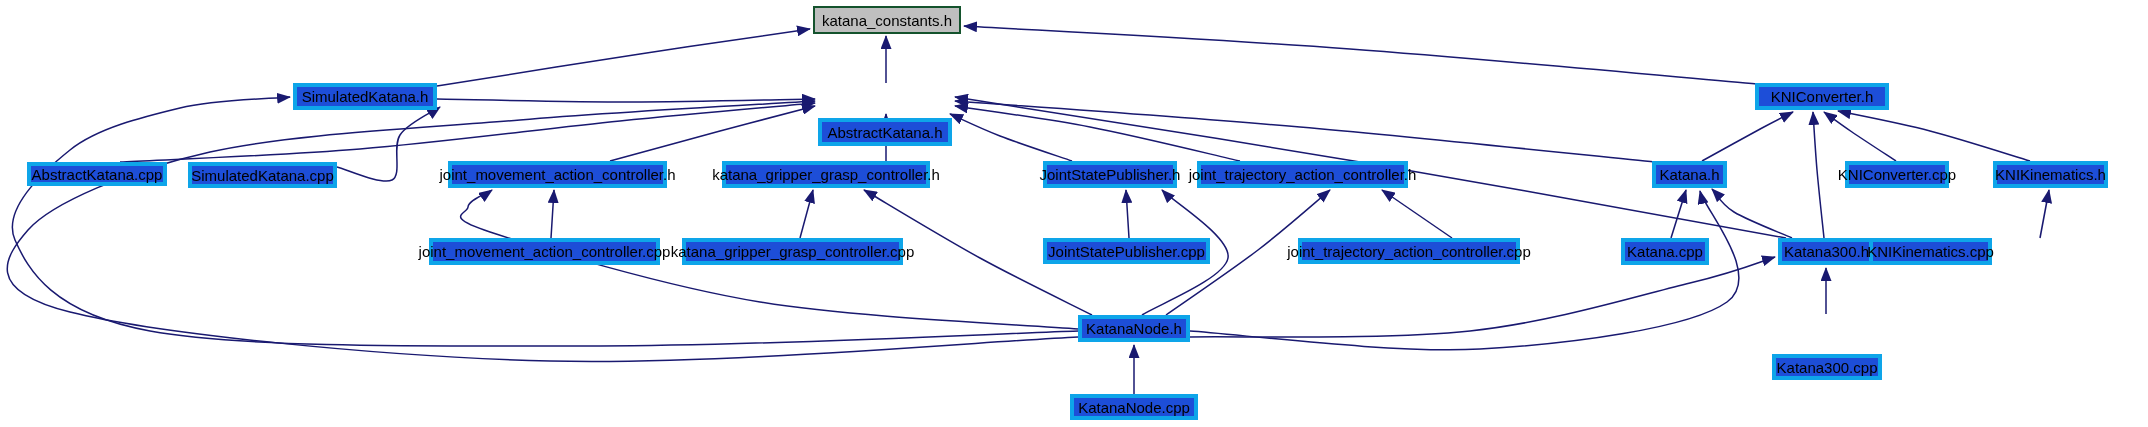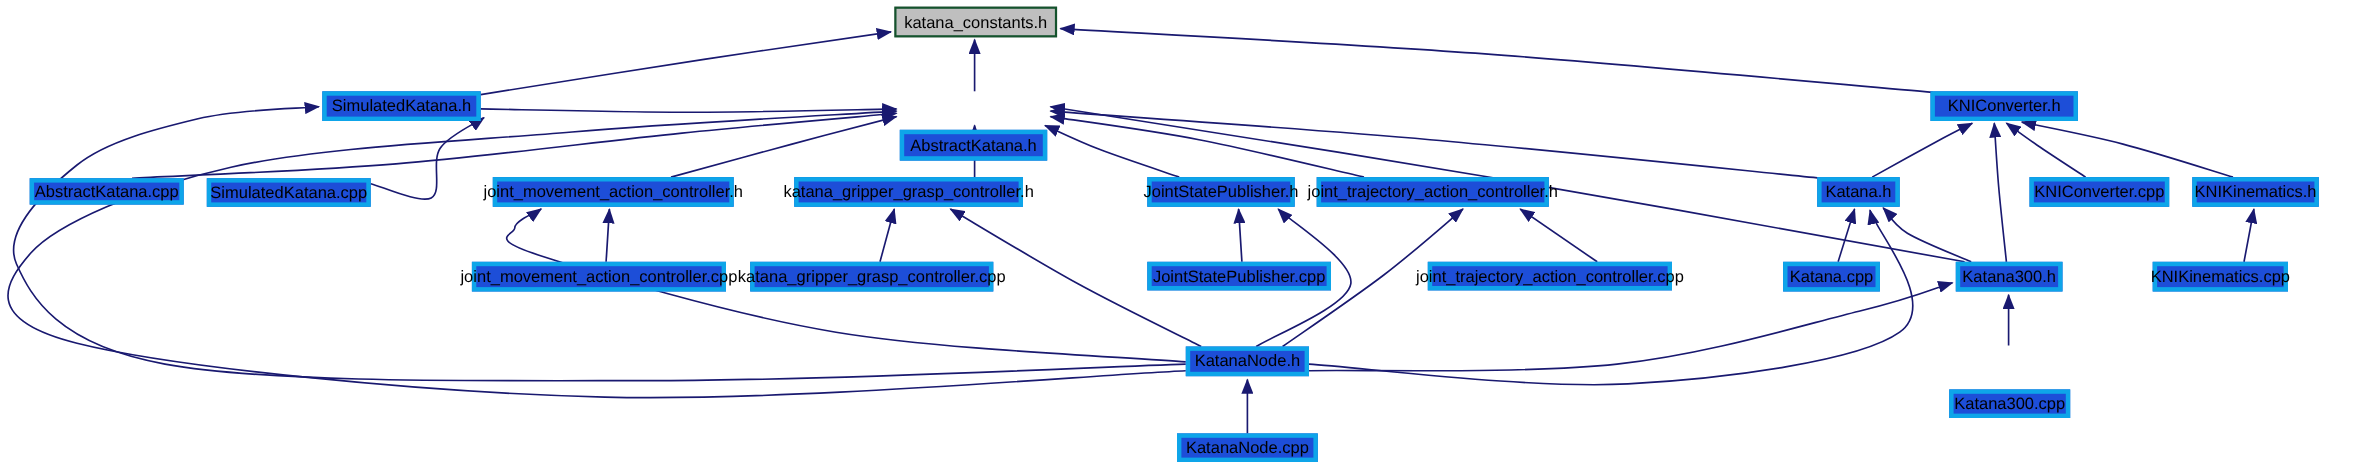--- a/index.html
+++ b/index.html
@@ -100,21 +100,21 @@
       </div>
       <div class="node" style="left: 1043px; top: 161px; width: 134px; height: 27px;">
         <span>JointStatePublisher.h</span>
       </div>
       <div class="node" style="left: 1197px; top: 161px; width: 211px; height: 27px;">
         <span>joint_trajectory_action_controller.h</span>
       </div>
       <div class="node" style="left: 1652px; top: 161px; width: 75px; height: 27px;">
         <span>Katana.h</span>
       </div>
-      <div class="node" style="left: 1845px; top: 161px; width: 127px; height: 27px;">
+      <div class="node" style="left: 1845px; top: 161px; width: 104px; height: 27px;">
         <span>KNIConverter.cpp</span>
       </div>
       <div class="node" style="left: 1993px; top: 161px; width: 115px; height: 27px;">
         <span>KNIKinematics.h</span>
       </div>
       <div class="node" style="left: 429px; top: 238px; width: 231px; height: 27px;">
         <span>joint_movement_action_controller.cpp</span>
       </div>
       <div class="node" style="left: 682px; top: 238px; width: 221px; height: 27px;">
         <span>katana_gripper_grasp_controller.cpp</span>
@@ -124,21 +124,21 @@
       </div>
       <div class="node" style="left: 1298px; top: 238px; width: 222px; height: 26px;">
         <span>joint_trajectory_action_controller.cpp</span>
       </div>
       <div class="node" style="left: 1621px; top: 238px; width: 88px; height: 27px;">
         <span>Katana.cpp</span>
       </div>
       <div class="node" style="left: 1778px; top: 238px; width: 97px; height: 27px;">
         <span>Katana300.h</span>
       </div>
-      <div class="node" style="left: 1957px; top: 238px; width: 123px; height: 27px;">
+      <div class="node" style="left: 1869px; top: 238px; width: 123px; height: 27px;">
         <span>KNIKinematics.cpp</span>
       </div>
       <div class="node" style="left: 1078px; top: 315px; width: 112px; height: 27px;">
         <span>KatanaNode.h</span>
       </div>
       <div class="node" style="left: 1772px; top: 314px; width: 110px; height: 26px; margin-top: 40px;">
         <span>Katana300.cpp</span>
       </div>
       <div class="node" style="left: 1070px; top: 394px; width: 128px; height: 26px;">
         <span>KatanaNode.cpp</span>

